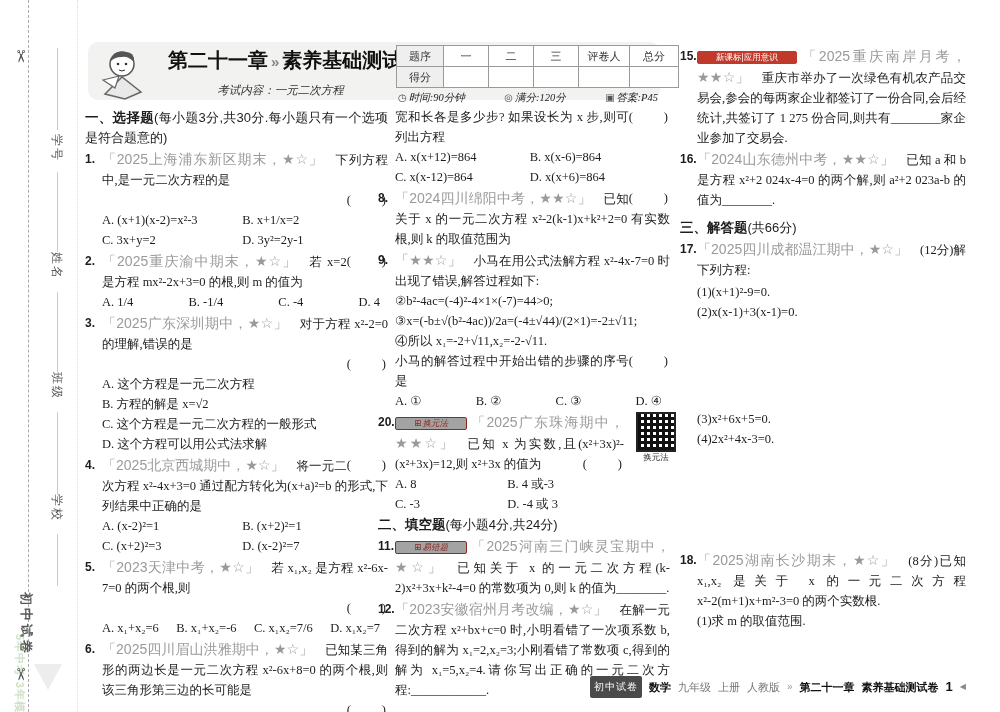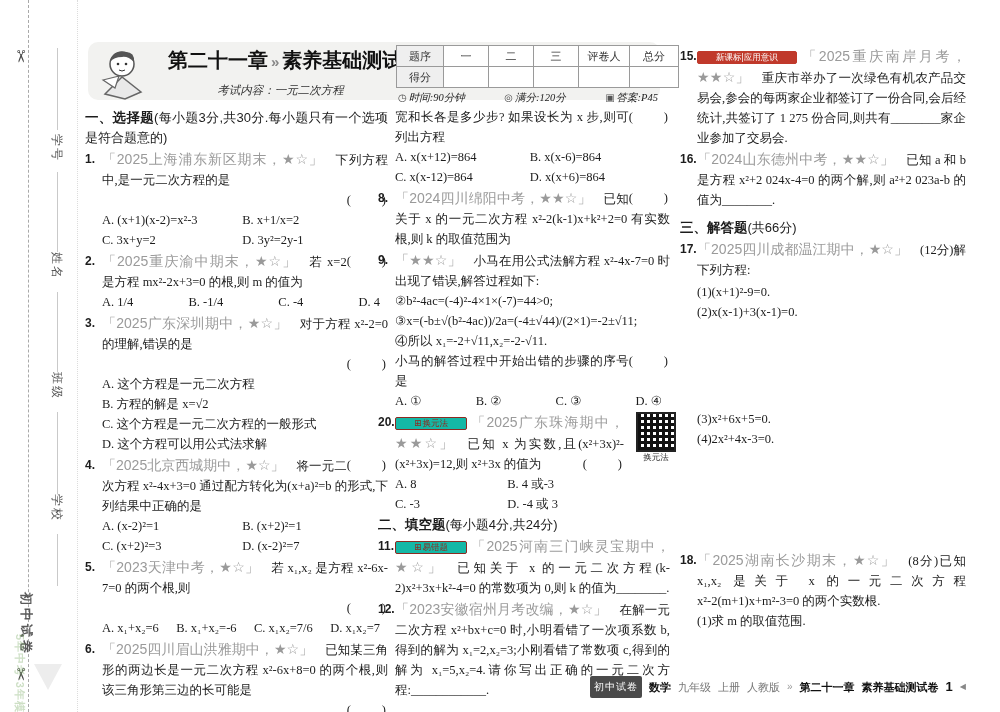--- a/index.html
+++ b/index.html
@@ -35,21 +35,21 @@
   .col1{left:85px;top:107px;width:303px;}
   .col2{left:378px;top:107px;width:292px;}
   .col3{left:680px;top:46px;width:286px;}
   .sec-h{font-family:"Liberation Sans","DejaVu Sans",sans-serif;font-size:13px;margin:1px 0;}
   .sec-h b{font-size:13.5px;}
   .q{position:relative;padding-left:17px;margin-bottom:1px;}
   .qnum{position:absolute;left:0;top:0;font-weight:bold;font-family:"Liberation Sans","DejaVu Sans",sans-serif;font-size:12px;}
   .src{font-family:"Liberation Sans","DejaVu Sans",sans-serif;font-size:14px;color:#9a9a9a;letter-spacing:0;padding-right:12px;}
   .tag{display:inline-block;font-family:"Liberation Sans","DejaVu Sans",sans-serif;font-size:8.5px;line-height:11px;
        border:1px solid #c0392b;color:#fff;background:#c0392b;border-radius:2px;padding:0 18px;margin-right:3px;vertical-align:1px;}
-  .tag.dark{background:#14b8a6;color:#8c2b22;border-color:#8c2b22;}
+  .tag.dark{background:#a3a3a3;color:#8c2b22;border-color:#8c2b22;font-style:italic;}
   .gicon{font-family:"DejaVu Sans",sans-serif;font-size:9px;padding-right:1px;}
   .br-inline{float:right;letter-spacing:2px;}
   .bline{text-align:right;letter-spacing:2px;}
   .opts{margin:0;}
   .opts span{display:inline-block;}
   .c2 span{width:49%;}
   .c4{display:flex;justify-content:space-between;padding-right:8px;}
   .c1 span{display:block;}
   .steps div{margin:0;}
   .qr{position:absolute;right:-6px;top:0;width:40px;text-align:center;}

